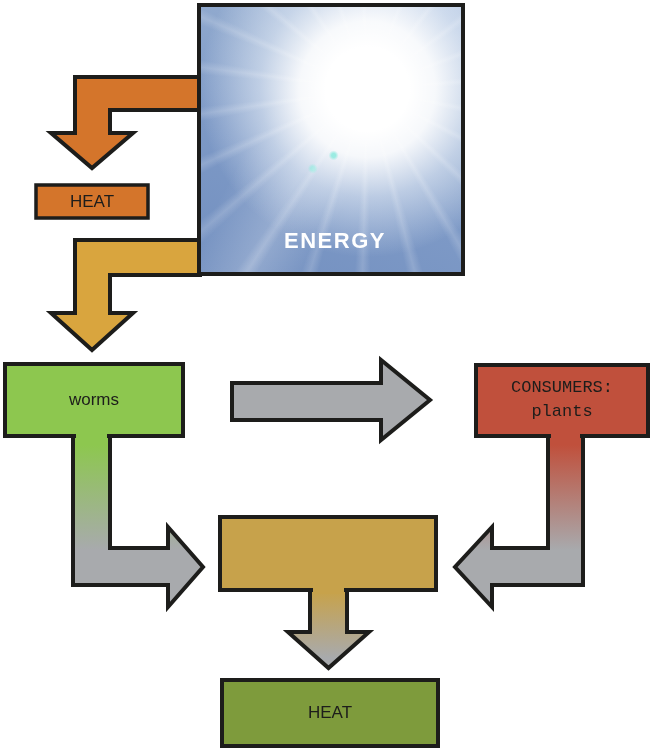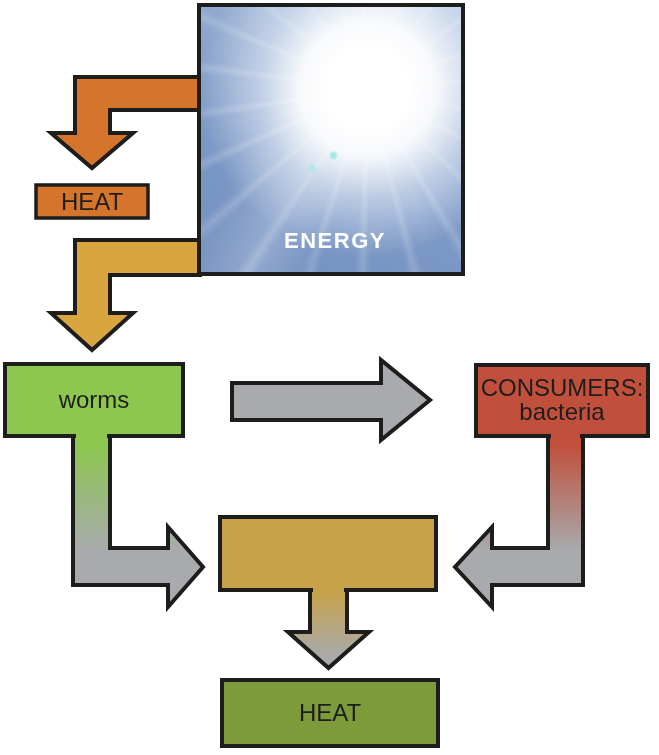--- a/index.html
+++ b/index.html
@@ -61,26 +61,26 @@
   }
   
   .box-label {
     position: absolute;
     display: flex;
     flex-direction: column;
     align-items: center;
     justify-content: center;
     text-align: center;
     color: #1d1d1b;
-    font-size: 24px;
+    font-size: 17px;
     line-height: 24px;
   }
   .lbl-heat-top      { left: 34px;  top: 183px; width: 116px; height: 37px; }
   .lbl-producers     { left: 3px;   top: 361px; width: 182px; height: 77px; }
-  .lbl-consumers     { left: 474px; top: 362px; width: 176px; height: 76px; }
+  .lbl-consumers     { left: 474px; top: 362px; width: 176px; height: 76px; font-family: Liberation Mono, monospace; }
   .lbl-decomposers   { left: 218px; top: 514px; width: 220px; height: 78px; }
   .lbl-heat-bottom   { left: 220px; top: 678px; width: 220px; height: 70px; }
 </style>
 </head>
 <body>
 
 <div class="canvas">
 
   <svg class="layer" width="659" height="755" viewBox="0 0 659 755">
     <defs>
@@ -131,21 +131,21 @@
   <div class="box-label lbl-heat-top">
     <span>HEAT</span>
   </div>
 
   <div class="box-label lbl-producers">
     <span>worms</span>
   </div>
 
   <div class="box-label lbl-consumers">
     <span>CONSUMERS:</span>
-    <span>bacteria</span>
+    <span>plants</span>
   </div>
 
   <div class="box-label lbl-decomposers">
   </div>
 
   <div class="box-label lbl-heat-bottom">
     <span>HEAT</span>
   </div>
 
 </div>

